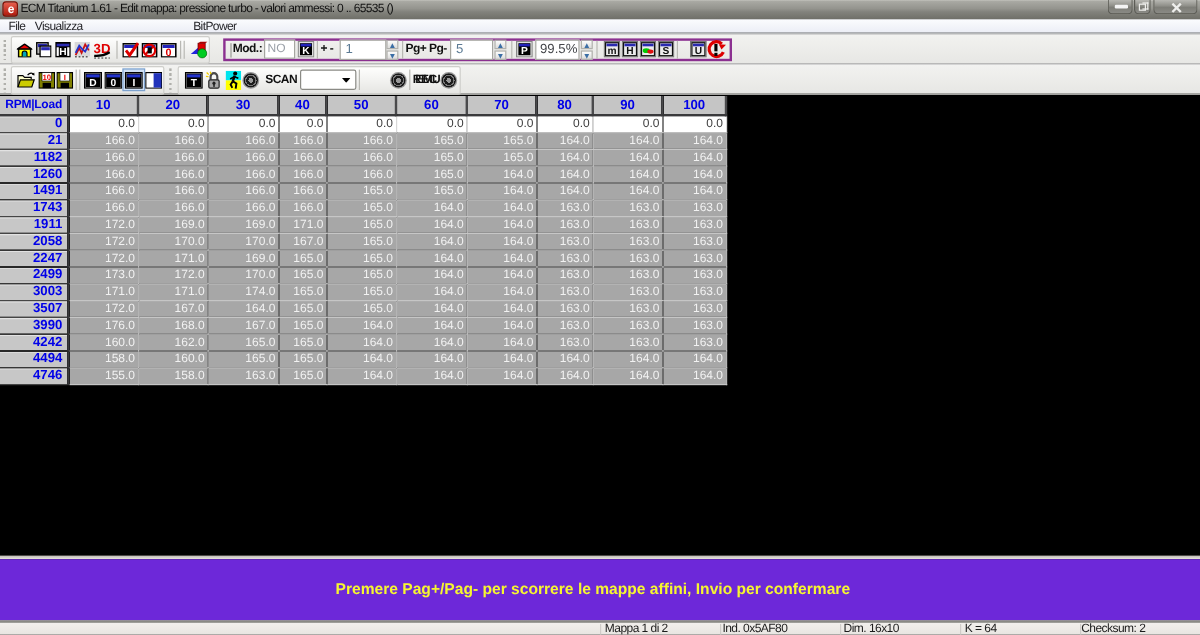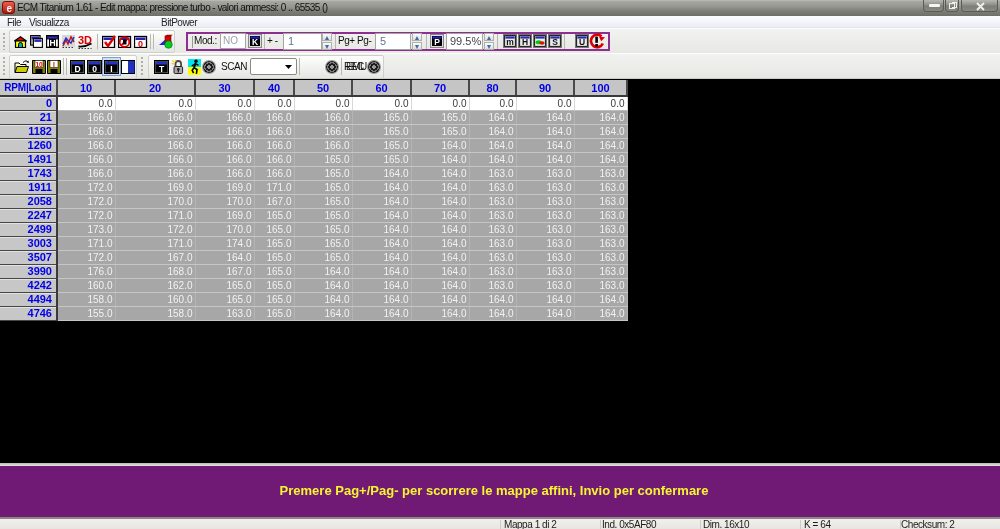--- a/index.html
+++ b/index.html
@@ -16,41 +16,41 @@
 
 #menubar { position:absolute; left:0; top:16px; width:1000px; height:12px; background:linear-gradient(#fbfcfe,#eceef6); border-bottom:1px solid #e2e4ea; }
 #menubar span { position:absolute; top:1px; font-size:10px; letter-spacing:-0.5px; color:#26262a;text-align:right; }
 
 .tb { position:absolute; left:0; width:1000px; background:linear-gradient(#f2f2f0,#e7e7e4); }
 #tb1 { top:28px; height:25px; border-top:1px solid #fdfdfd; }
 #tb2 { top:53px; height:26px; border-top:1px solid #fdfdfd; border-bottom:1px solid #cacac6; }
 .band { position:absolute; background:linear-gradient(#fefefd 0%,#f2f2f0 50%,#e5e5e2 100%); border:1px solid #cfcfcb; border-radius:2px; }
 .grip { position:absolute; width:2px; background:repeating-linear-gradient(#b0b0ab 0 2px, transparent 2px 4px); }
 .sep { position:absolute; width:1px; background:#b8b8b3; }
-.lbl { position:absolute; font-size:10px; font-weight:normal; color:#111; white-space:nowrap; letter-spacing:-0.45px;text-align:right; }
+.lbl { position:absolute; font-size:10px; font-weight:bold; color:#111; white-space:nowrap; letter-spacing:-0.45px;text-align:right; }
 .field { position:absolute; background:#fff; border:1px solid #a5a5a0; font-size:11px; line-height:14px; }
 .spin { position:absolute; width:10px; }
 .spin .u,.spin .d { position:absolute; left:0; width:10px; height:8px; background:linear-gradient(#fdfdfd,#dcdcda); border:1px solid #b0b0ac; }
 .arrU { position:absolute; width:0; height:0; border-left:2.5px solid transparent; border-right:2.5px solid transparent; border-bottom:4px solid #3b6ea5; left:2px; top:1.5px; }
 .arrD { position:absolute; width:0; height:0; border-left:2.5px solid transparent; border-right:2.5px solid transparent; border-top:4px solid #3b6ea5; left:2px; top:2px; }
 #purplebox { position:absolute; left:186px; top:3px; width:424px; height:19px; border:2px solid #8b3090; background:linear-gradient(#f0f0ee,#e8e8e5); }
 .led { position:absolute; width:12px; height:12px; border-radius:50%;
   background:radial-gradient(circle at 50% 50%, #999 0 2px, #1c1c1c 2px 3.8px, #777 3.8px 4.8px, #181818 4.8px 6px);
   box-shadow: 0 0 0 1px #999; }
 .icon { position:absolute; }
 
 #grid { position:absolute; left:0; top:80px; border-collapse:collapse; table-layout:fixed; }
 #grid td { font-size:10px; height:14px; padding:0 2px 0 0; text-align:right; overflow:hidden; white-space:nowrap; }
 #grid tr.hdr td { font-size:11px; height:16px; background:#c5c5c5; color:#0000e8; font-weight:bold; text-align:center; border-right:2px solid #4a4a4c; border-bottom:2px solid #3a3a3c; padding:0; }
 #grid td.rh { font-size:11px; background:#c7c7c7; color:#0000e8; font-weight:bold; border-right:2px solid #3a3a3c; border-bottom:1px solid #454545; box-shadow:inset 0 1px 0 #e2e2e2; padding-right:4px; }
 #grid tr.r0 td.dc { background:#fff; color:#3c3c3c; border-right:1px solid #d8d8d8; border-bottom:1px solid #bdbdbd; }
 #grid td.dc { background:#a7a7a7; color:#f2f2f2; border-right:1px solid #b4b4b4; border-bottom:1px solid #c6c6c6; }
 
 #sepline { position:absolute; left:0; top:463px; width:1000px; height:3px; background:linear-gradient(#bdbab4,#e8e5e0); }
-#bluebar { position:absolute; left:0; top:466px; width:1000px; height:51px; background:#701a75; }
+#bluebar { position:absolute; left:0; top:466px; width:1000px; height:51px; background:#6d28d9; }
 #bluebar div { position:absolute; left:-6px; width:1000px; top:17px; text-align:center; color:#f6f630; font-size:13px; font-weight:bold; }
 #statusbar { position:absolute; left:0; top:517px; width:1000px; height:12px; background:linear-gradient(#8a8a85,#8a8a85) 0 0/1000px 2px no-repeat, linear-gradient(#f4f2ef,#e8e5e1); }
 #statusbar span { position:absolute; top:2px; font-size:10px; letter-spacing:-0.45px; color:#1c1c1c; }
 #statusbar i { position:absolute; top:3px; width:1px; height:9px; background:#cfccc8; }
 </style>
 </head>
 <body>
 <div id="app">
   <div id="titlebar">
     <div id="appicon">
@@ -304,21 +304,21 @@
     <div class="led" style="left:326px; top:7px;"></div>
     <div class="sep" style="left:341px; top:4px; height:17px;"></div>
     <div class="lbl" style="left:344px; top:7px;">REC</div>
     <div class="led" style="left:368px; top:7px;"></div>
   </div>
   <table id="grid">
       <tbody>
         <tr class="hdr">
           <td style="width:57px;font-size:10px;letter-spacing:-0.2px">RPM|Load</td>
           <td style="width:58px">10</td>
-          <td style="width:80px">20</td>
+          <td style="width:58px">20</td>
           <td style="width:59px">30</td>
           <td style="width:40px">40</td>
           <td style="width:58px">50</td>
           <td style="width:59px">60</td>
           <td style="width:58px">70</td>
           <td style="width:47px">80</td>
           <td style="width:58px">90</td>
           <td style="width:53px">100</td>
         </tr>
         <tr class="r0">

